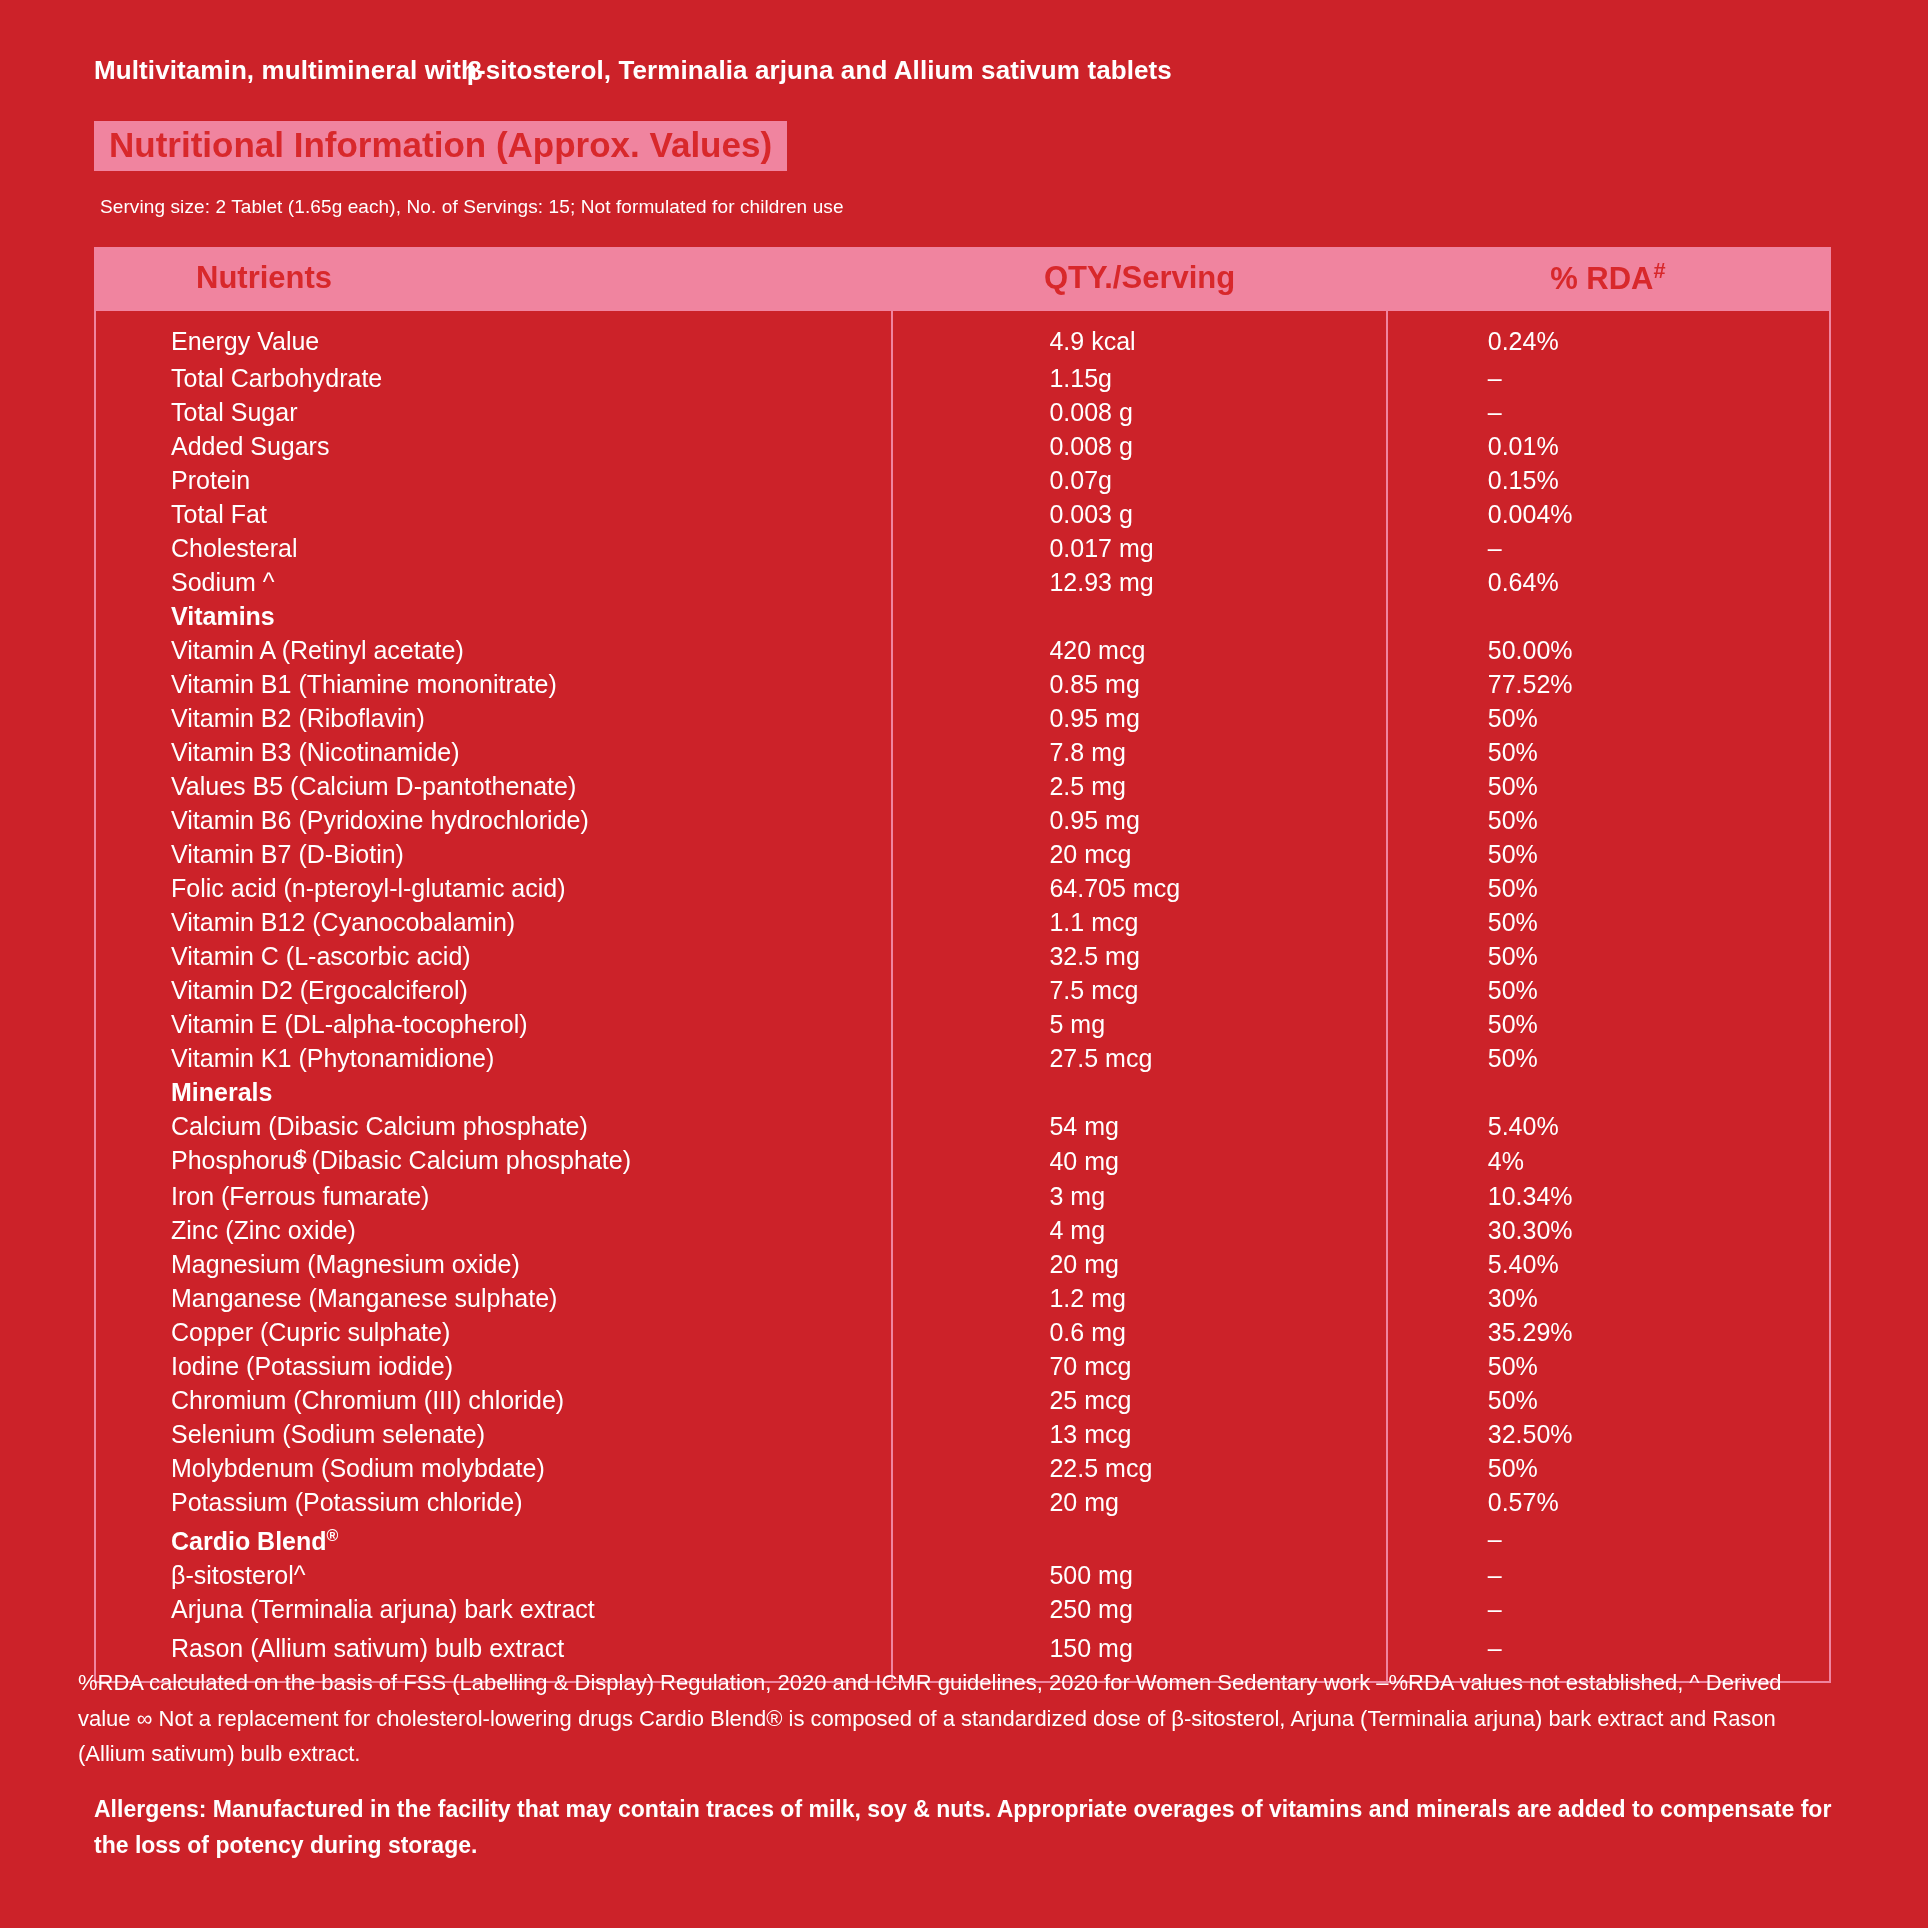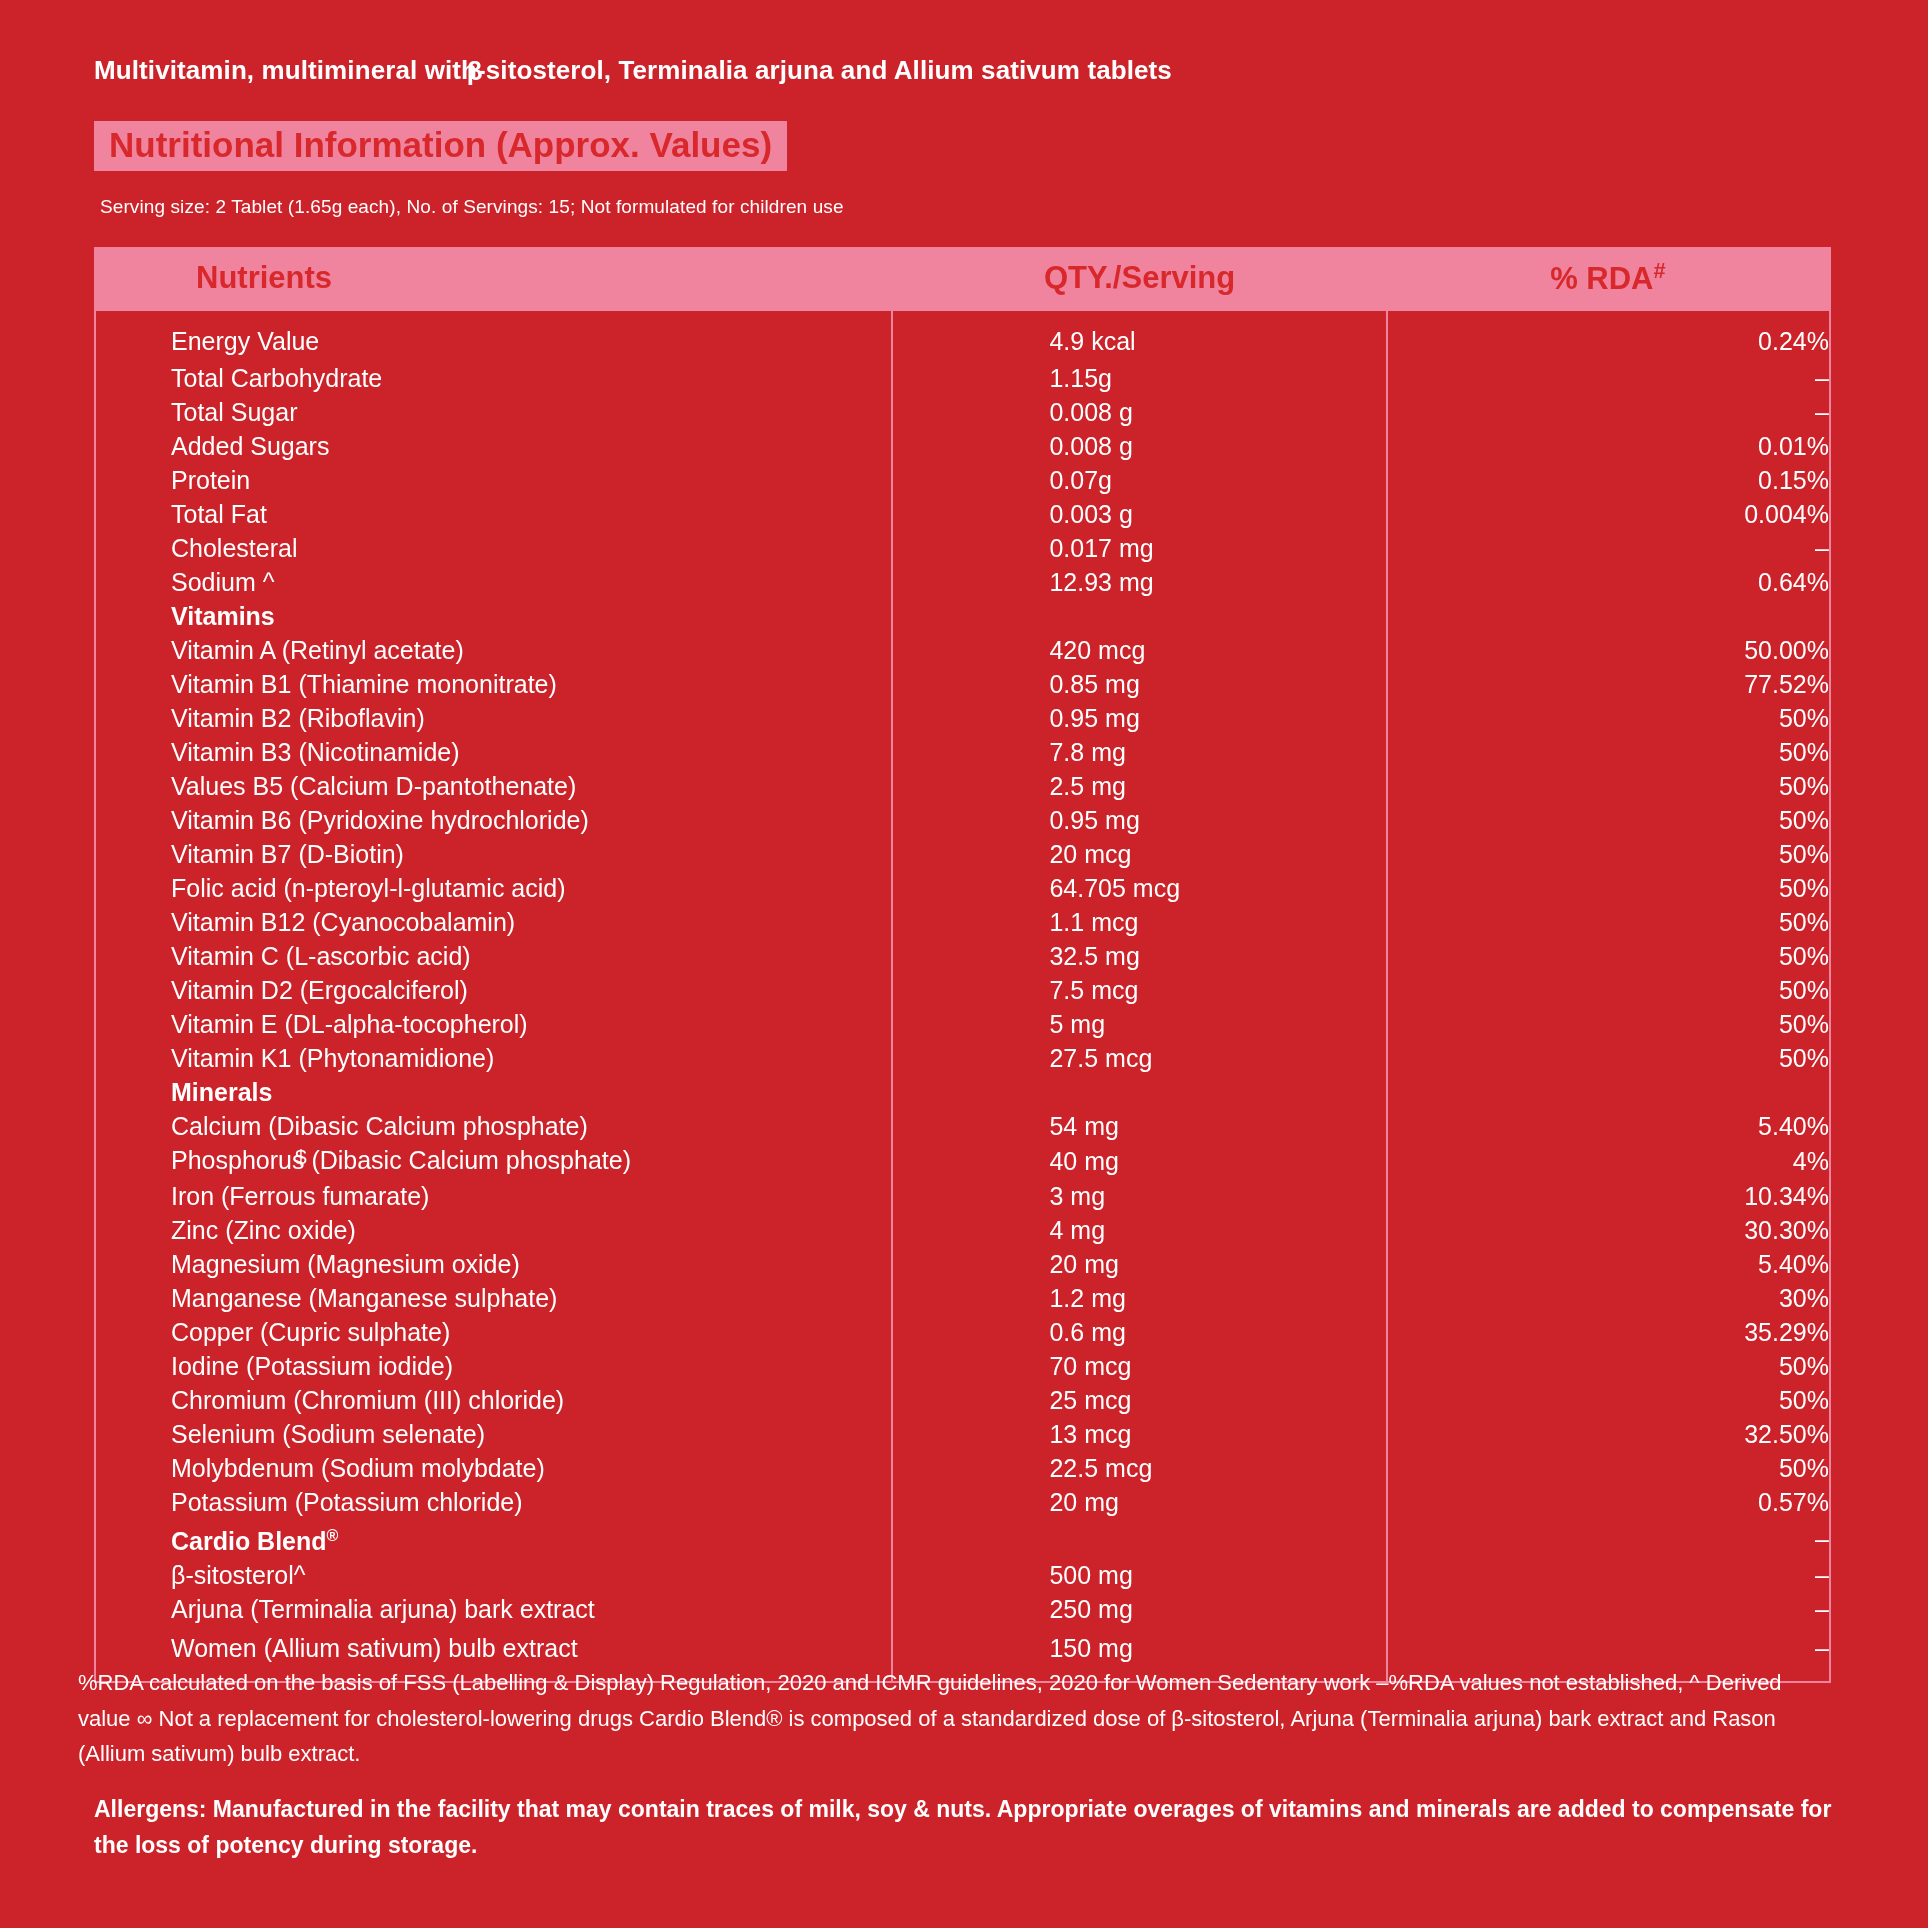--- a/index.html
+++ b/index.html
@@ -66,21 +66,21 @@
     padding:0;height:34px;line-height:34px;
     border-left:2.8px solid #F0849F;
     vertical-align:middle;
     white-space:nowrap;
     overflow:visible;
   }
   table.nutri tbody td.col-name{
     border-left:0;padding-left:75px;text-align:left;
   }
   table.nutri tbody td.col-qty{padding-left:156px;text-align:left;}
-  table.nutri tbody td.col-rda{padding-left:100px;text-align:right;}
+  table.nutri tbody td.col-rda{padding-left:100px;text-align:left;}
 
   table.nutri tbody tr.section td.col-name{font-weight:bold;}
   table.nutri tbody tr:first-child td{padding-top:9.4px;height:41px;}
   table.nutri tbody tr:last-child td{padding-bottom:11.3px;height:43px;}
 
   .sup-s{position:relative;left:-9.4px;top:-5.6px;font-size:21px;display:inline-block;width:0;overflow:visible;}
   .reg-mark{font-size:16px;vertical-align:super;}
 
   .footnote{
     position:absolute;left:78px;top:1665px;width:1742px;
@@ -305,21 +305,21 @@
             <td class="col-name">β-sitosterol^</td>
             <td class="col-qty">500 mg</td>
             <td class="col-rda">–</td>
           </tr>
           <tr>
             <td class="col-name">Arjuna (Terminalia arjuna) bark extract</td>
             <td class="col-qty">250 mg</td>
             <td class="col-rda">–</td>
           </tr>
           <tr>
-            <td class="col-name">Women (Allium sativum) bulb extract</td>
+            <td class="col-name">Rason (Allium sativum) bulb extract</td>
             <td class="col-qty">150 mg</td>
             <td class="col-rda">–</td>
           </tr>
         </tbody>
     </table>
   </div>
 
   <div class="footnote">%RDA calculated on the basis of FSS (Labelling &amp; Display) Regulation, 2020 and ICMR guidelines, 2020 for Women Sedentary work –%RDA values not established, ^ Derived value ∞ Not a replacement for cholesterol-lowering drugs Cardio Blend® is composed of a standardized dose of β-sitosterol, Arjuna (Terminalia arjuna) bark extract and Rason (Allium sativum) bulb extract.</div>
 
   <div class="allergens">Allergens: Manufactured in the facility that may contain traces of milk, soy &amp; nuts. Appropriate overages of vitamins and minerals are added to compensate for the loss of potency during storage.</div>

